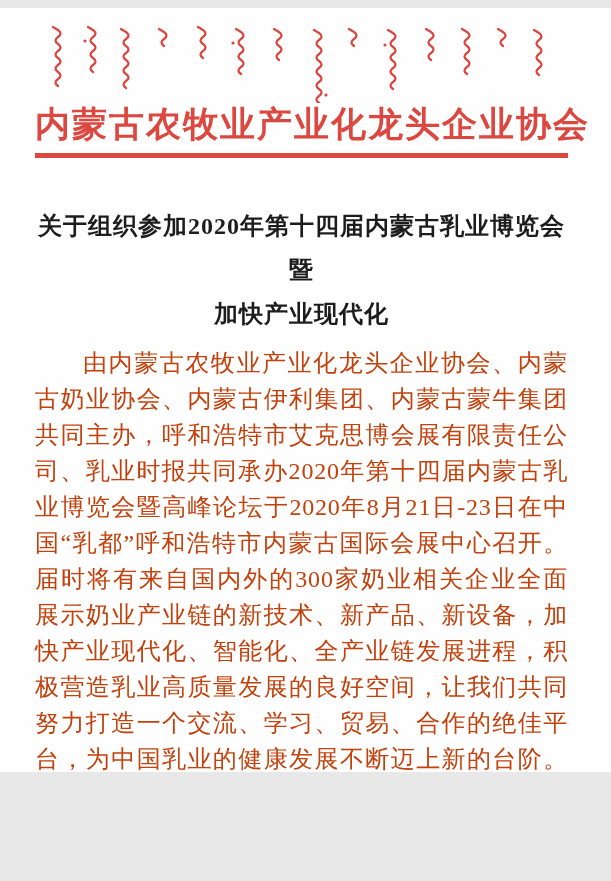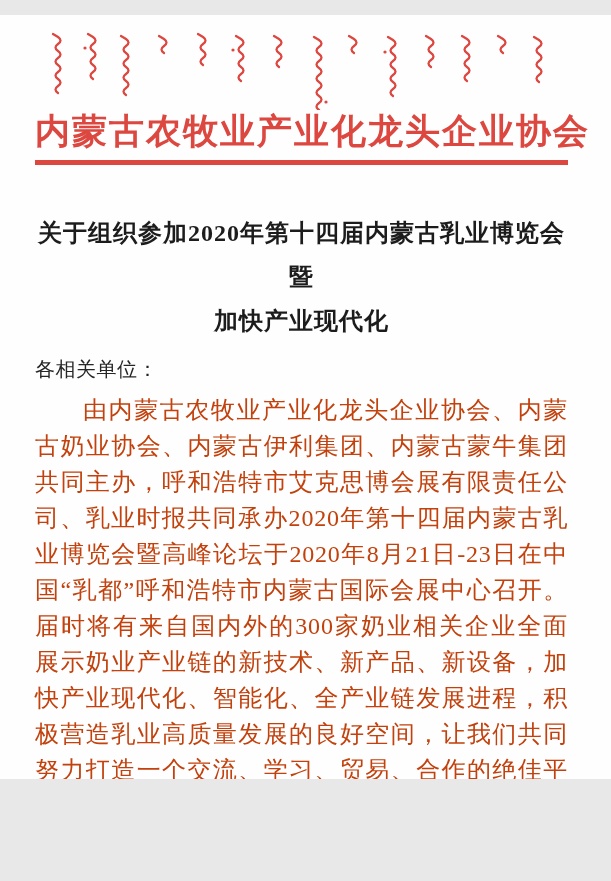--- a/index.html
+++ b/index.html
@@ -2,21 +2,21 @@
 <html style="--accent: #dc4740;"><head>
 <meta charset="utf-8">
 <style>
   :root { --accent: #dc4740; }
   * { margin: 0; padding: 0; box-sizing: border-box; }
   html, body { background: #e8e8e8; }
   .page {
     position: relative;
     width: 611px;
     height: 764px;
-    margin: 15px auto;
+    margin: 8px auto;
     background: #fefefe;
     overflow: hidden;
     padding: 0 43px 0 35px;
     font-family: "Liberation Serif", "DejaVu Serif", serif;
     color: #242424;
   }
   
   .letterhead { padding-top: 13px; color: var(--accent); }
   .mongolian { display: block; width: 540px; height: 82px; color: var(--accent); }
   .org-name {
@@ -107,21 +107,20 @@
     <div class="org-name">内蒙古农牧业产业化龙头企业协会</div>
     <div class="head-rule"></div>
   </header>
 
   <main>
     <h1 class="doc-title">
       <span style="display:block">关于组织参加2020年第十四届内蒙古乳业博览会暨</span>
       <span style="display:block">加快产业现代化</span>
     </h1>
 
-    <p class="salutation">各相关单位：</p>
 
     <p class="body-para">由内蒙古农牧业产业化龙头企业协会、内蒙古奶业协会、内蒙古伊利集团、内蒙古蒙牛集团共同主办，呼和浩特市艾克思博会展有限责任公司、乳业时报共同承办2020年第十四届内蒙古乳业博览会暨高峰论坛于2020年8月21日-23日在中国“乳都”呼和浩特市内蒙古国际会展中心召开。届时将有来自国内外的300家奶业相关企业全面展示奶业产业链的新技术、新产品、新设备，加快产业现代化、智能化、全产业链发展进程，积极营造乳业高质量发展的良好空间，让我们共同努力打造一个交流、学习、贸易、合作的绝佳平台，为中国乳业的健康发展不断迈上新的台阶。为更好的服务会员单位，做好我协会组织参展工作，现将有关事宜通知如下：</p>
 
     <h2 class="section-heading">一、名称、时间和地点</h2>
 
   </main>
 
 </div>
 
 </body></html>

